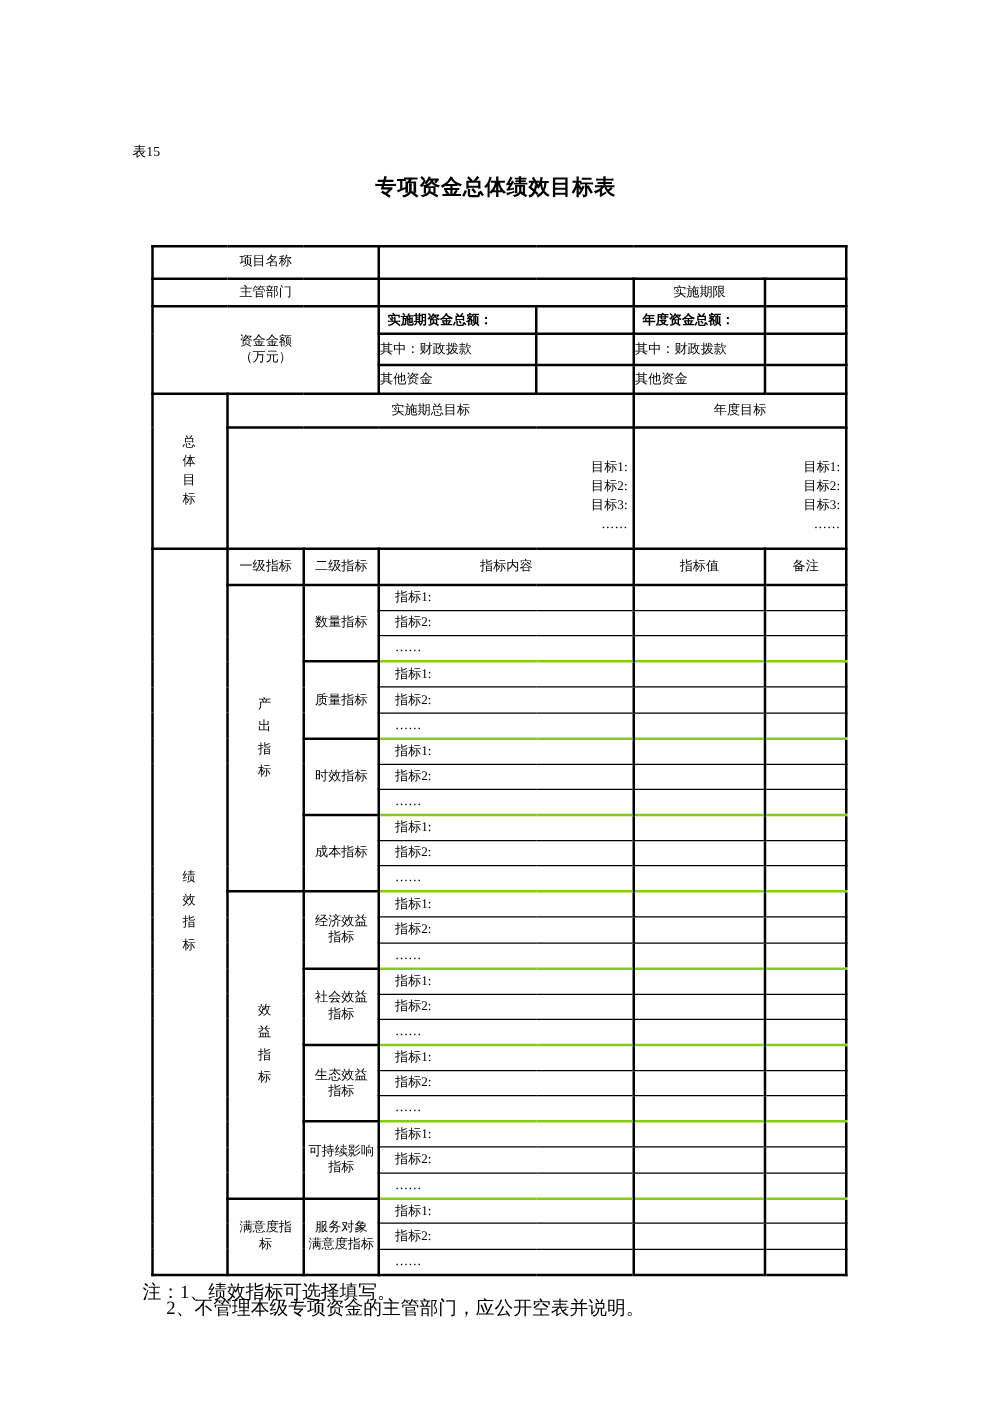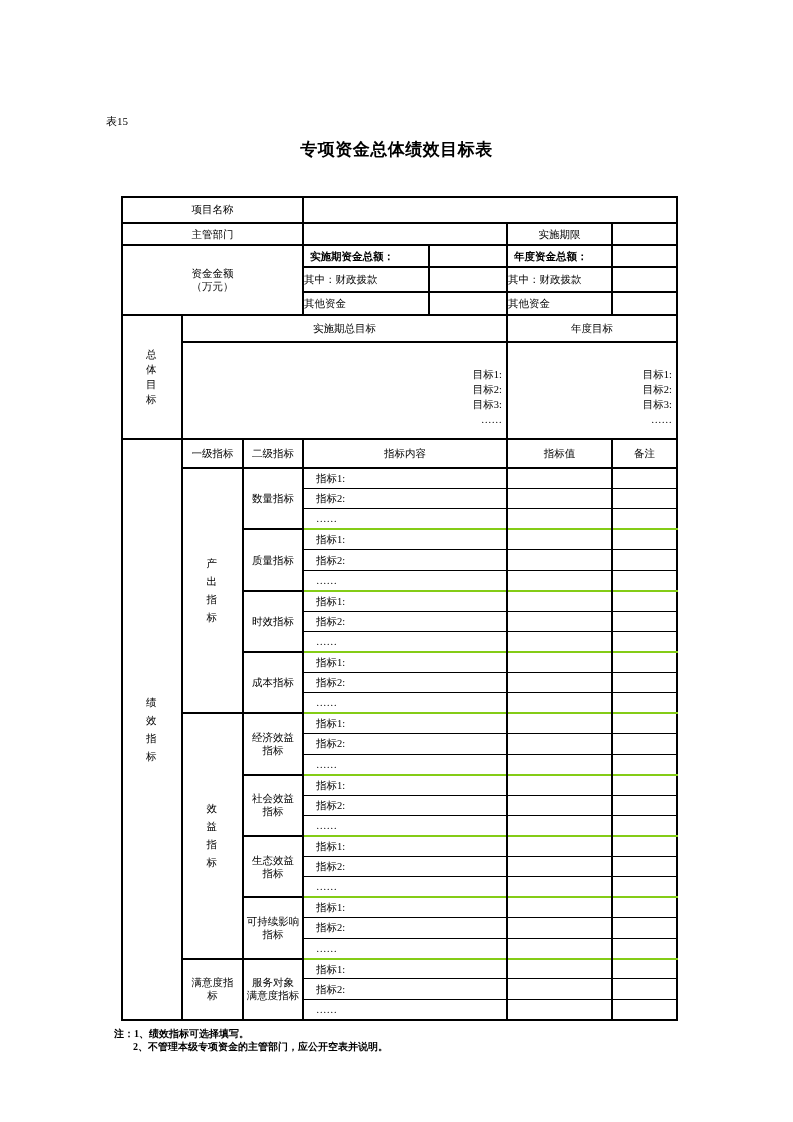--- a/index.html
+++ b/index.html
@@ -43,21 +43,21 @@
   }
   .vstack{
     display:inline-block;width:1.15em;word-break:break-all;
     line-height:15px;text-align:left;
   }
   .vstack.lh18{line-height:18px;}
   tr.r1{height:24px;} tr.r2{height:21px;} tr.r3{height:20px;}
   tr.r4{height:23px;} tr.r5{height:22px;margin-left:12px;} tr.r6{height:25px;}
   tr.r7{height:90px;} tr.r8{height:27px;} tr.ri{height:19px;}
   .notes{
-    position:absolute;left:114px;top:1028px;font-size:10px;line-height:12.5px;font-weight:bold;
+    position:absolute;left:114px;top:1028px;font-size:15px;line-height:12.5px;
   }
   .notes .n2{padding-left:19px;}
 </style>
 </head>
 <body>
 
 <div class="sheet-label">表15</div>
 <div class="doc-title">专项资金总体绩效目标表</div>
 
 <table class="form">

